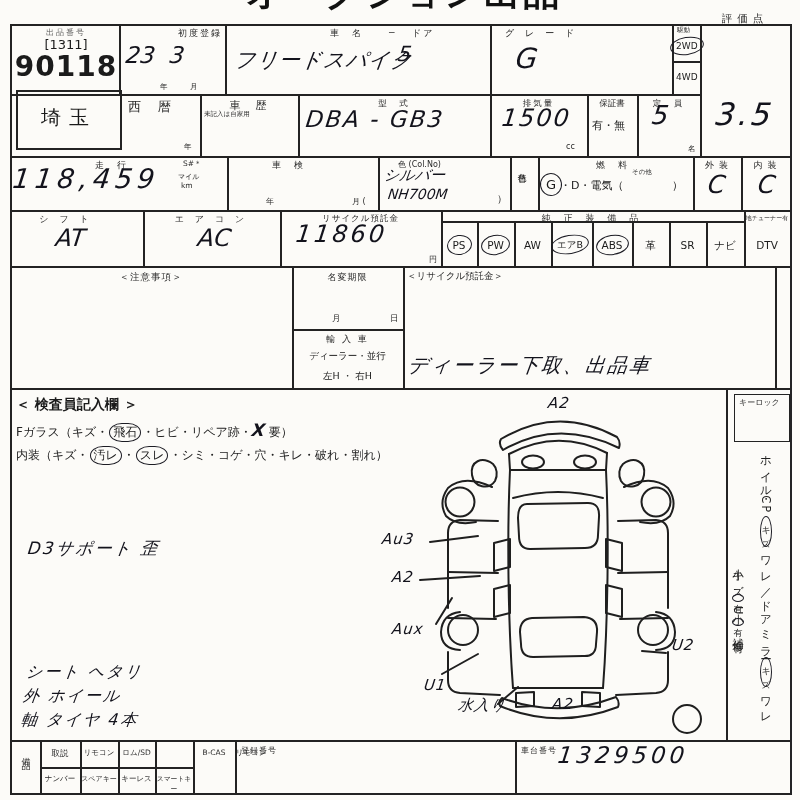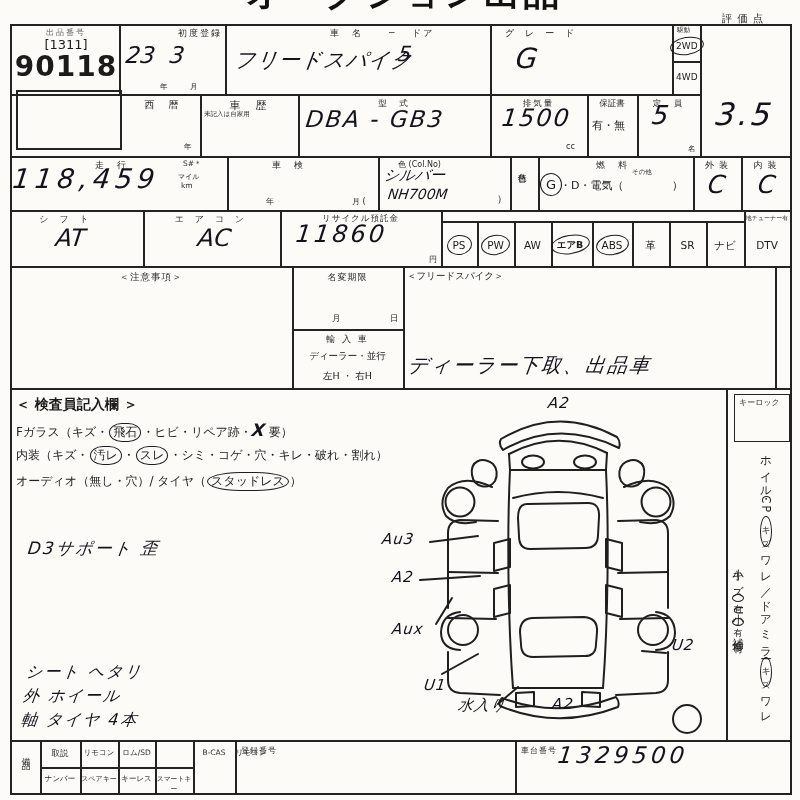--- a/index.html
+++ b/index.html
@@ -110,22 +110,23 @@
   <div class="hwabs" style="left:516px;top:42px;font-size:28px;">G</div>
 
   <div class="tiny" style="left:677px;top:26px;font-size:6.5px;">駆動</div>
   <div class="abs" style="left:676px;top:41px;font-size:9px;"><span class="oval">2WD</span></div>
   <div class="abs" style="left:676px;top:72px;font-size:9px;">4WD</div>
 
   <div class="lbl ctr" style="left:702px;top:12px;width:86px;font-size:10.5px;letter-spacing:5px;">評価点</div>
   <div class="hwabs" style="left:716px;top:96px;font-size:31px;letter-spacing:3px;">3.5</div>
 
   <div class="box" style="left:16px;top:90px;width:106px;height:60px;"></div>
-
-  <div class="lbl ctr" style="left:122px;top:98px;width:57px;font-size:10px;margin-left:12px;">西　暦</div>
+  <div class="abs ctr" style="left:16px;top:104px;width:106px;font-size:20px;letter-spacing:8px;">埼玉</div>
+
+  <div class="lbl ctr" style="left:122px;top:98px;width:57px;font-size:13px;">西　暦</div>
   <div class="tiny" style="left:184px;top:142px;font-size:7.5px;">年</div>
 
   <div class="lbl ctr" style="left:200px;top:98px;width:98px;font-size:11px;">車　歴</div>
   <div class="tiny" style="left:204px;top:110px;">未記入は自家用</div>
 
   <div class="lbl ctr" style="left:298px;top:98px;width:192px;font-size:8.5px;">型　式</div>
   <div class="hwabs" style="left:306px;top:106px;font-size:23px;letter-spacing:2px;">DBA - GB3</div>
 
   <div class="lbl ctr" style="left:490px;top:98px;width:97px;font-size:8.5px;">排気量</div>
   <div class="hwabs" style="left:502px;top:104px;font-size:24px;letter-spacing:2px;">1500</div>
@@ -167,50 +168,48 @@
   <div class="hwabs" style="left:758px;top:170px;font-size:25px;">C</div>
 
   <div class="lbl ctr" style="left:10px;top:213px;width:112px;letter-spacing:4px;">シ フ ト</div>
   <div class="hwabs" style="left:56px;top:224px;font-size:24px;">AT</div>
   <div class="lbl ctr" style="left:143px;top:213px;width:137px;letter-spacing:4px;">エ ア コ ン</div>
   <div class="hwabs" style="left:198px;top:224px;font-size:24px;">AC</div>
   <div class="lbl ctr" style="left:280px;top:213px;width:161px;font-size:8.5px;letter-spacing:1px;">リサイクル預託金</div>
   <div class="hwabs" style="left:296px;top:220px;font-size:24px;letter-spacing:3px;">11860</div>
   <div class="tiny" style="left:429px;top:254px;font-size:8px;">円</div>
 
+  <div class="lbl ctr" style="left:441px;top:212px;width:303px;letter-spacing:5px;">純 正 装 備 品</div>
   <div class="tiny ctr" style="left:744px;top:214px;width:46px;font-size:6px;">地チューナー有</div>
   <div class="eqcell" style="left:441px;width:36px;"><span class="oval">PS</span></div>
   <div class="eqcell" style="left:477px;width:37px;"><span class="oval">PW</span></div>
   <div class="eqcell" style="left:514px;width:37px;"><span>AW</span></div>
-  <div class="eqcell" style="left:551px;width:38px;font-size:9.5px;font-weight:bold;"><span class="oval">エアB</span></div>
+  <div class="eqcell" style="left:551px;width:38px;font-size:9.5px;"><span class="oval">エアB</span></div>
   <div class="eqcell" style="left:592px;width:40px;"><span class="oval">ABS</span></div>
   <div class="eqcell" style="left:632px;width:37px;"><span>革</span></div>
   <div class="eqcell" style="left:669px;width:37px;"><span>SR</span></div>
   <div class="eqcell" style="left:706px;width:38px;border-radius:8px;"><span>ナビ</span></div>
   <div class="eqcell" style="left:744px;width:46px;"><span>DTV</span></div>
 
   <div class="lbl ctr" style="left:10px;top:271px;width:282px;font-size:9.5px;letter-spacing:1px;">＜注意事項＞</div>
   <div class="lbl ctr" style="left:292px;top:271px;width:111px;letter-spacing:1px;">名変期限</div>
   <div class="tiny" style="left:332px;top:313px;font-size:8.5px;">月</div>
   <div class="tiny" style="left:390px;top:313px;font-size:8.5px;">日</div>
   <div class="lbl ctr" style="left:292px;top:333px;width:111px;letter-spacing:2px;">輸 入 車</div>
   <div class="abs ctr" style="left:292px;top:350px;width:111px;font-size:9.5px;">ディーラー・並行</div>
   <div class="abs ctr" style="left:292px;top:370px;width:111px;font-size:9.5px;">左H ・ 右H</div>
-  <div class="lbl" style="left:407px;top:270px;font-size:9.5px;letter-spacing:0;">＜フリードスパイク＞</div>
+  <div class="lbl" style="left:407px;top:270px;font-size:9.5px;letter-spacing:0;">＜リサイクル預託金＞</div>
   <div class="hwabs" style="left:408px;top:352px;font-size:20px;letter-spacing:2px;">ディーラー下取、出品車</div>
 
   <div class="abs" style="left:16px;top:396px;font-size:14px;font-weight:bold;">＜ 検査員記入欄 ＞</div>
   <div class="insp-line" style="left:16px;top:420px;">
     <span>Fガラス（キズ・</span><span class="circ2">飛石</span><span>・ヒビ・リペア跡・</span><span class="hw" style="font-size:17px;font-weight:bold;">X</span> <span>要）</span>
   </div>
   <div class="insp-line" style="left:16px;top:446px;">
     <span>内装（キズ・</span><span class="circ2">汚レ</span><span>・</span><span class="circ2">スレ</span><span>・シミ・コゲ・穴・キレ・破れ・割れ）</span>
-  </div>
-  <div class="insp-line" style="left:16px;top:472px;">
-    <span>オーディオ（無し・穴）/ タイヤ（</span><span class="circ2">スタッドレス</span><span>）</span>
   </div>
   <div class="hwabs" style="left:28px;top:537px;font-size:17px;letter-spacing:2px;">D3サポート 歪</div>
   <div class="hwabs" style="left:26px;top:662px;font-size:16px;letter-spacing:2px;">シート ヘタリ</div>
   <div class="hwabs" style="left:23px;top:686px;font-size:16px;letter-spacing:2px;">外 ホイール</div>
   <div class="hwabs" style="left:21px;top:710px;font-size:16px;letter-spacing:2px;">軸 タイヤ 4本</div>
 
   <div class="abs" style="left:380px;top:392px;width:350px;height:350px;">
     <svg viewBox="0 0 350 350" width="350" height="350">
       <g fill="none" stroke="#1f1f1f" stroke-width="2" stroke-linecap="round" stroke-linejoin="round">
         <path d="M121,47 Q178,13 237,45 Q241,50 239,56 Q178,26 123,58 Q118,52 121,47 Z"></path>

